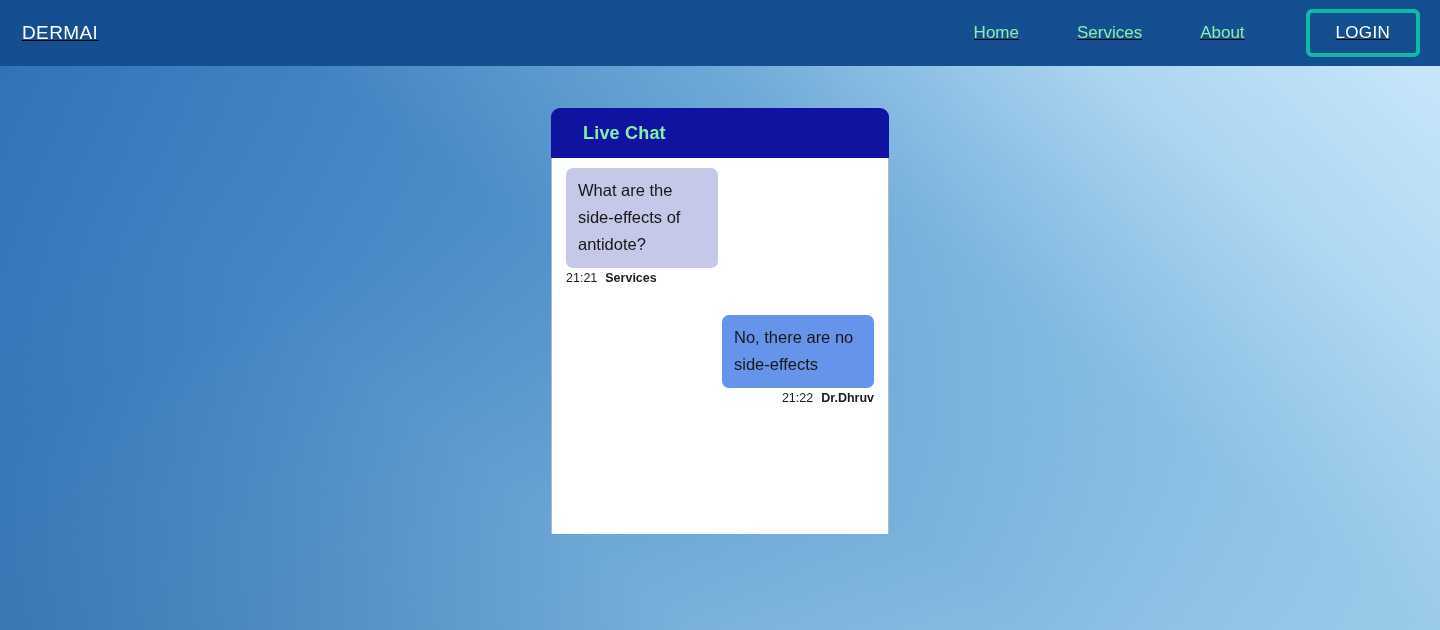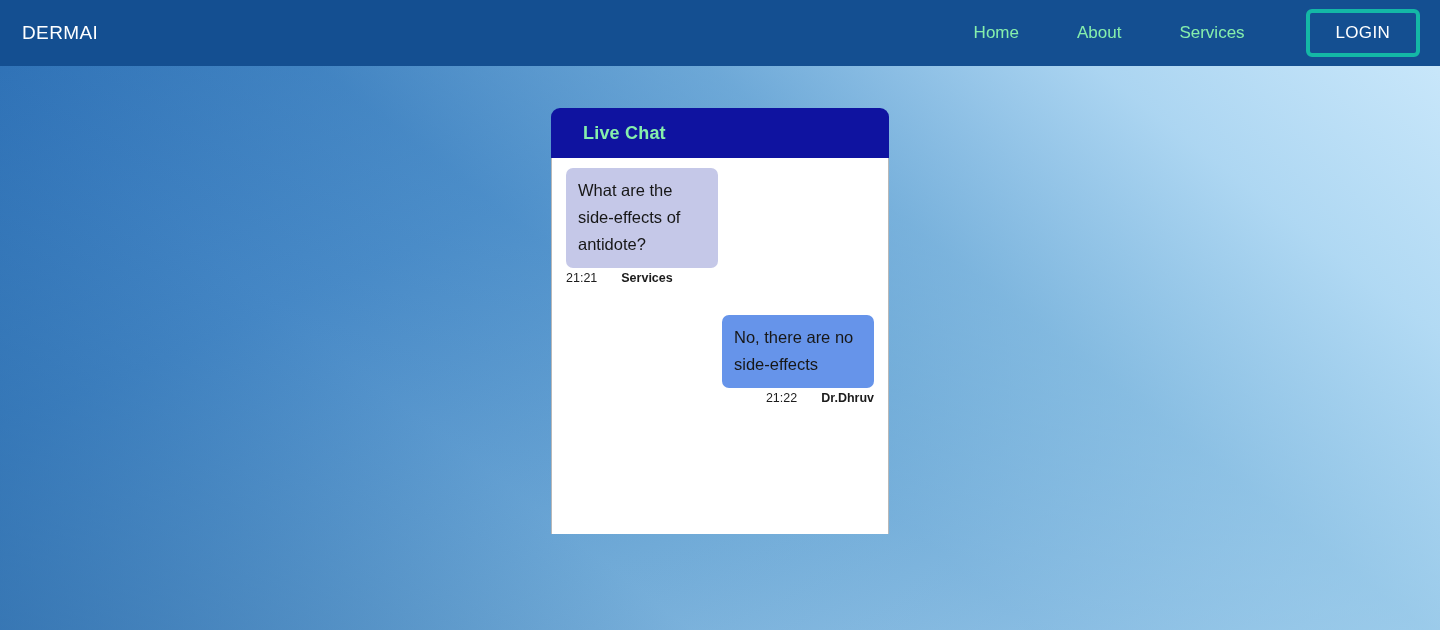--- a/index.html
+++ b/index.html
@@ -50,20 +50,21 @@
 
   
   .navbar {
     position: relative;
     z-index: 5;
     height: 66px;
     background: #144f91;
     display: flex;
     align-items: center;
     padding: 0 0 0 22px;
+    text-decoration: underline;
   }
   .brand {
     color: #ffffff;
     font-size: 19px;
     letter-spacing: 0.4px;
     font-weight: 400;
   }
   .nav-links {
     margin-left: auto;
     display: flex;
@@ -138,21 +139,21 @@
     word-wrap: break-word;
   }
   .bubble.incoming { background: #c5c8e8; }
   .bubble.outgoing { background: #6694ea; margin-top: 16px; }
 
   .meta {
     margin-top: 3px;
     font-size: 12.5px;
     color: #1c1c1c;
     display: flex;
-    gap: 24px;
+    gap: 8px;
     align-items: baseline;
   }
   .meta .time { font-weight: 400; }
   .meta .who  { font-weight: bold; }
 
   
   .chat-input-bar {
     display: flex;
     height: 44px;
     border: 1px solid #b8b8b8;
@@ -184,22 +185,22 @@
 </head>
 <body>
 
 <div class="page">
 
   <nav class="navbar">
     <div class="brand">DERMAI</div>
 
     <div class="nav-links">
       <a class="nav-link" href="#">Home</a>
+      <a class="nav-link" href="#">Services</a>
       <a class="nav-link" href="#">About</a>
-      <a class="nav-link" href="#">Services</a>
       <button class="login-btn">LOGIN</button>
     </div>
   </nav>
 
   <div class="chat-widget">
 
     <div class="chat-header">
       <span class="chat-title">Live Chat</span>
     </div>
 

